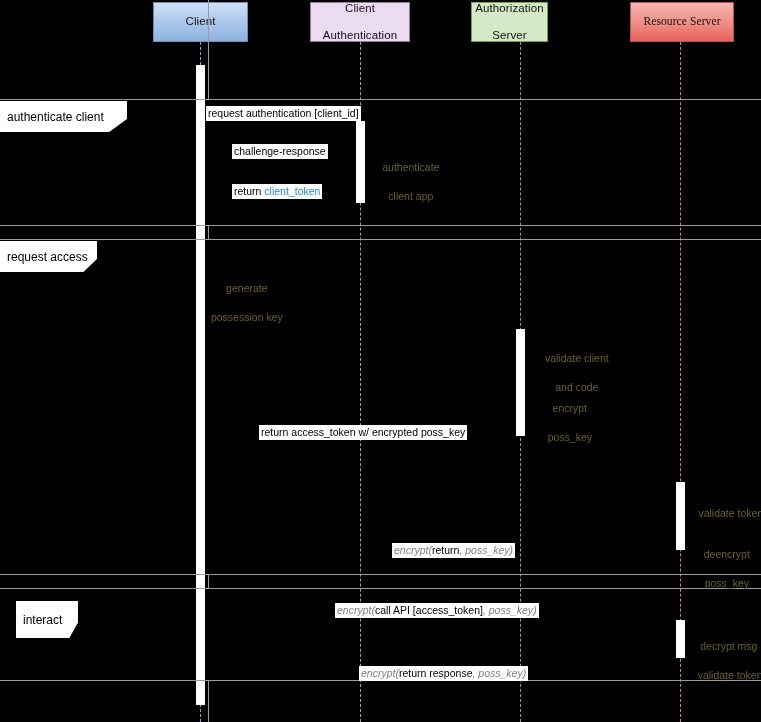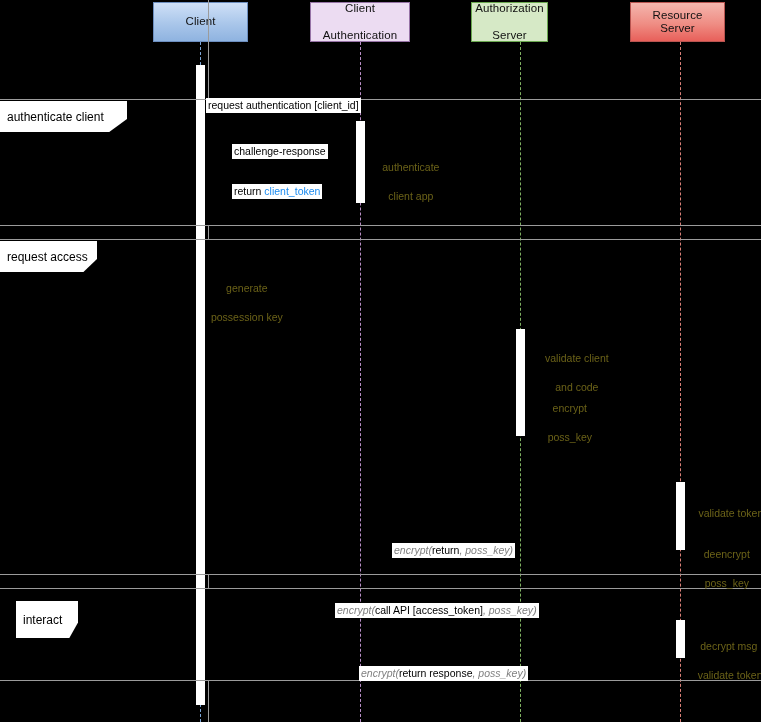--- a/index.html
+++ b/index.html
@@ -13,23 +13,23 @@
         font-size:11.5px;color:#111;line-height:1.15;letter-spacing:.1px;}
   .pbox span{display:block;padding:0 4px;text-align:center;}
 
   .pbox.client{left:153px;top:2px;width:95px;height:40px;
       border-color:#6c8ebf;
       background:linear-gradient(to bottom,#cfe0f7 0%,#a9c6ea 55%,#8fb3e0 100%);}
   .pbox.cauth{left:310px;top:2px;width:100px;height:40px;
       border-color:#9673a6;background:#ecdcf2;}
   .pbox.authz{left:471px;top:2px;width:77px;height:40px;
       border-color:#6aa84f;background:#d6e9c6;}
-  .pbox.res{left:630px;top:2px;width:95px;height:40px;
+  .pbox.res{left:630px;top:2px;width:104px;height:40px;
       border-color:#b85450;
-      background:linear-gradient(to bottom,#f4b6ae 0%,#ef8d84 55%,#e8605a 100%);}
+      background:linear-gradient(to bottom,#f4b6ae 0%,#ef8d84 55%,#e8605a 100%);font-family:Liberation Serif, serif;}
 
   
   .lifeline{position:absolute;width:0;border-left-width:1px;border-left-style:dashed;top:42px;height:680px;}
   .ll-client{left:200px;border-left-color:#7da7d9;}
   .ll-cauth{left:360px;border-left-color:#b98fc7;}
   .ll-authz{left:520px;border-left-color:#7fb061;}
   .ll-res{left:680px;border-left-color:#d98078;}
 
   
   .act{position:absolute;background:#fff;border:1px solid #fff;box-sizing:border-box;}
@@ -113,27 +113,28 @@
   <div class="tab" style="left:0px;top:101px;width:127px;height:31px;text-align:right;">
     <span>authenticate client</span>
   </div>
   <div class="tab" style="left:0px;top:241px;width:97px;height:31px;">
     <span>request access</span>
   </div>
   <div class="tab" style="left:16px;top:601px;width:62px;height:37px;">
     <span>interact</span>
   </div>
 
-  <div class="msg" style="left:206px;top:98px;"><span class="body">request authentication [client_id]</span></div>
+  <div class="msg" style="left:206px;top:106px;"><span class="body">request authentication [client_id]</span></div>
 
   <div class="msg" style="left:232px;top:144px;"><span class="body">challenge-response</span></div>
 
   <div class="msg" style="left:232px;top:184px;"><span class="body">return </span><span class="tok">client_token</span></div>
 
 
+  <div class="msg" style="left:259px;top:425px;"><span class="body">return access_token w/ encrypted poss_key</span></div>
 
 
   <div class="msg" style="left:392px;top:543px;"><span class="fn">encrypt(</span><span class="body">return</span><span class="arg">, </span><span class="arg">poss_key</span><span class="arg">)</span></div>
 
   <div class="msg" style="left:335px;top:603px;"><span class="fn">encrypt(</span><span class="body">call API [access_token]</span><span class="arg">, </span><span class="arg">poss_key</span><span class="arg">)</span></div>
 
   <div class="msg" style="left:359px;top:644px;margin-top:22px;"><span class="fn">encrypt(</span><span class="body">return response</span><span class="arg">, </span><span class="arg">poss_key</span><span class="arg">)</span></div>
 
   <div class="note ctr" style="left:366px;top:146px;width:78px;">
     <span>authenticate</span><br>

